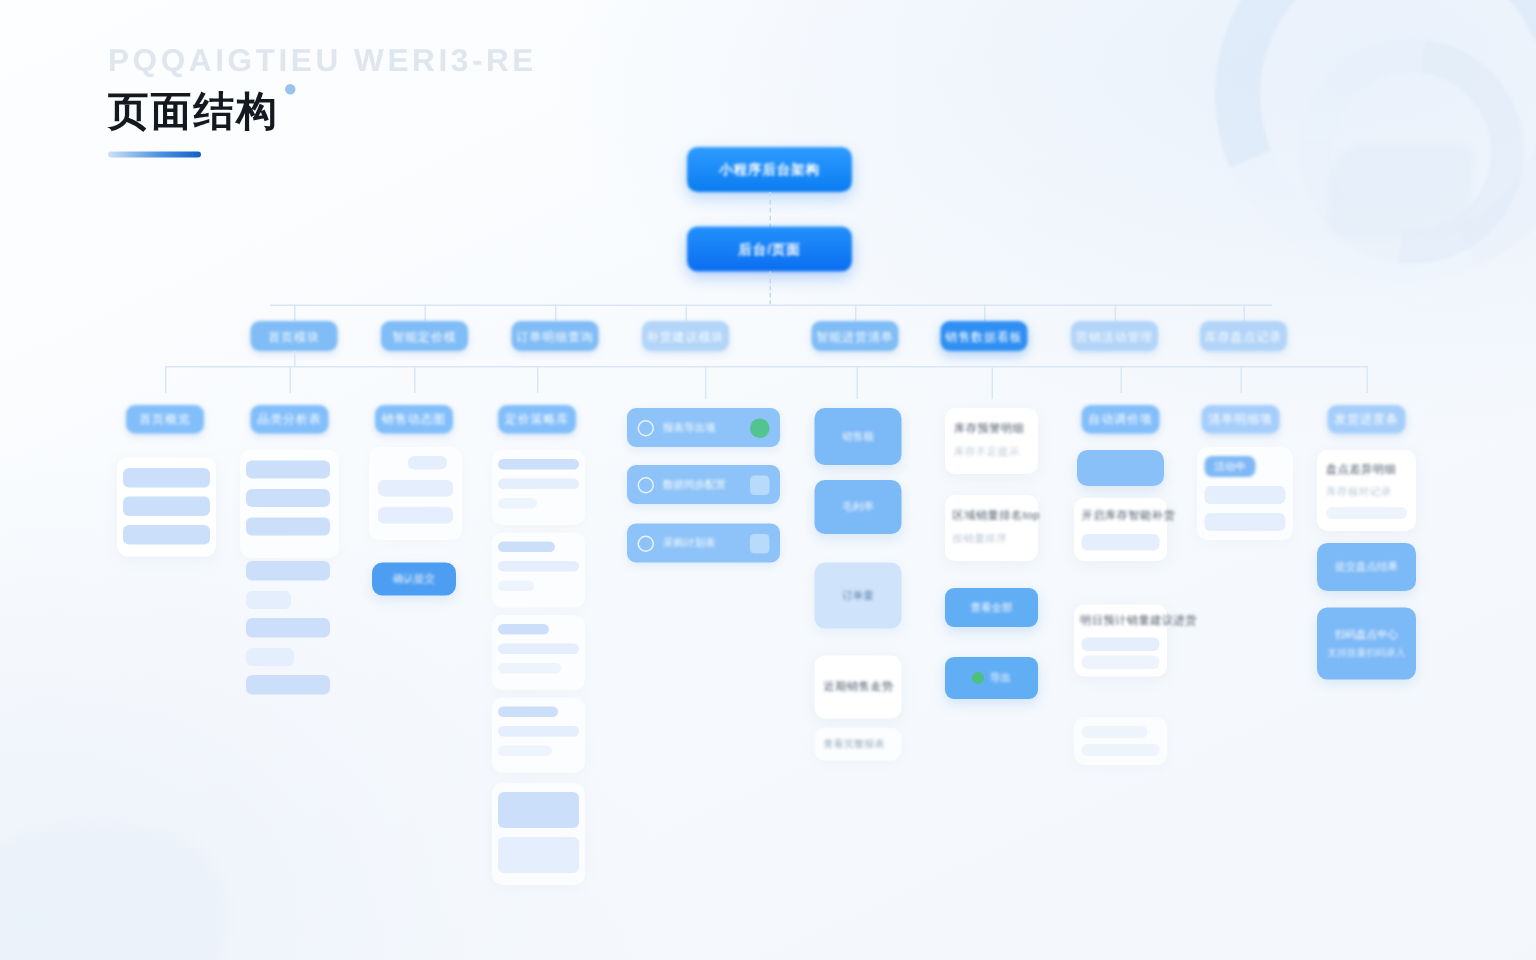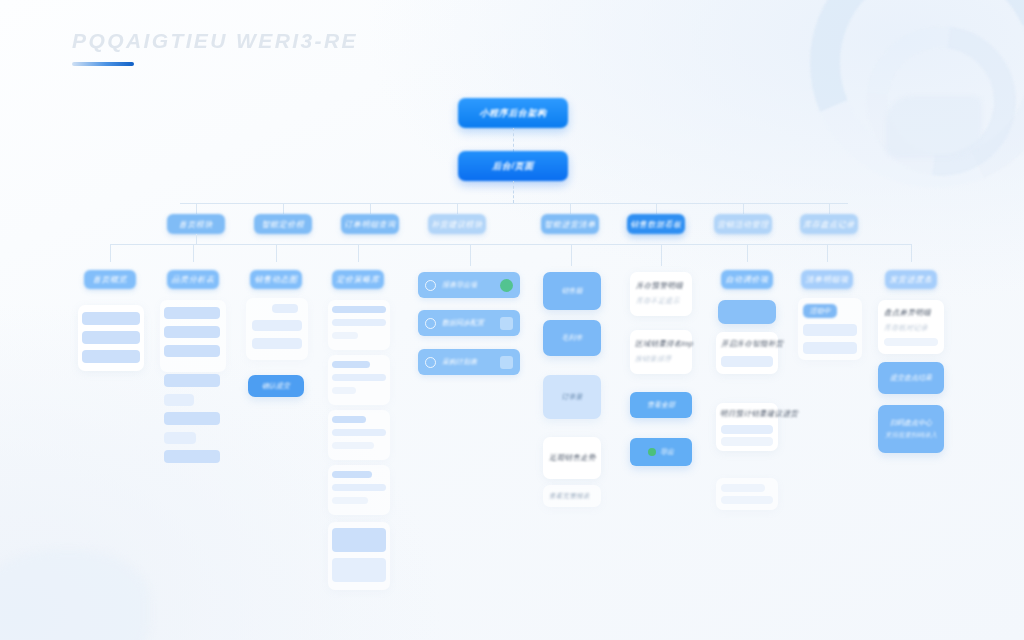--- a/index.html
+++ b/index.html
@@ -9,21 +9,20 @@
     background: #fbfcfe;
     position: relative;
   }
   #stage {
     position: absolute; inset: 0;
     width: 1024px; height: 640px;
     background:
       radial-gradient(860px 420px at 88% 6%, #e9f1fb 0%, rgba(233,241,251,0) 62%),
       radial-gradient(700px 520px at 2% 96%, #eef3fa 0%, rgba(238,243,250,0) 60%),
       linear-gradient(155deg, #fdfeff 0%, #f7fafd 45%, #f3f7fc 100%);
-    font-style: italic;
   }
   
   .deco { position: absolute; pointer-events: none; }
   .swirl-a {
     top: -62px; right: -36px; width: 250px; height: 250px;
     border-radius: 50%;
     border: 30px solid rgba(214,229,246,.55);
     border-right-color: rgba(214,229,246,.18);
     border-bottom-color: rgba(214,229,246,.10);
     transform: rotate(22deg);
@@ -215,20 +214,24 @@
 
 <div id="stage">
 
   <div class="deco swirl-a"></div>
   <div class="deco swirl-b"></div>
   <div class="deco blob-c"></div>
   <div class="deco blob-d"></div>
 
   <div id="header">
     <div class="ghost-title">PQQAIGTIEU WERI3-RE</div>
+    <div class="main-title">
+      <span>页面结构</span>
+      <span class="title-dot"></span>
+    </div>
     <div class="title-rule"></div>
   </div>
 
   <div id="tree">
 
     <div class="node root" style="left:458px; top:98px;">小程序后台架构</div>
     <div class="edge dash" style="left:513px; top:128px; height:24px;"></div>
     <div class="node root2" style="left:458px; top:151px;">后台/页面</div>
     <div class="edge dash" style="left:513px; top:181px; height:22px;"></div>
 

